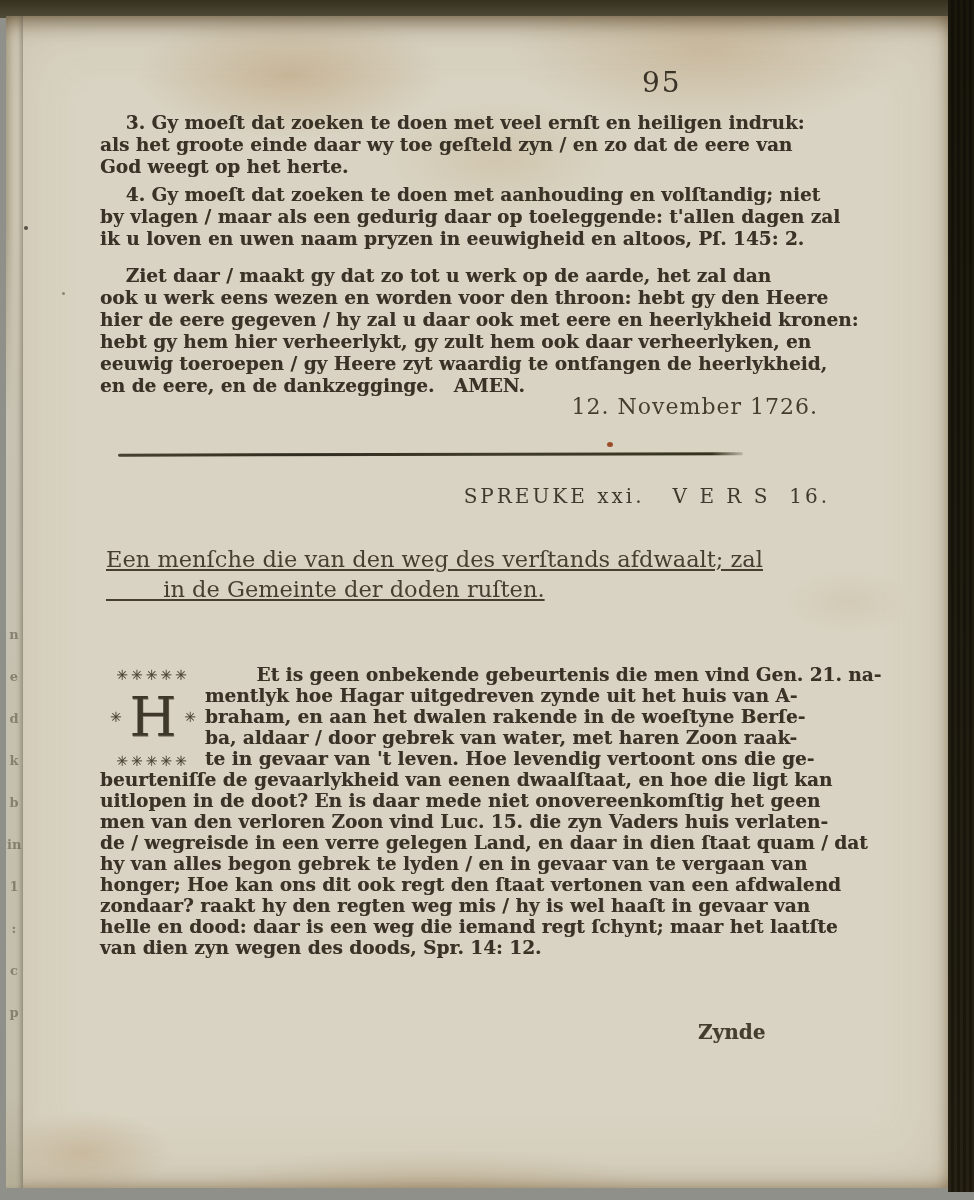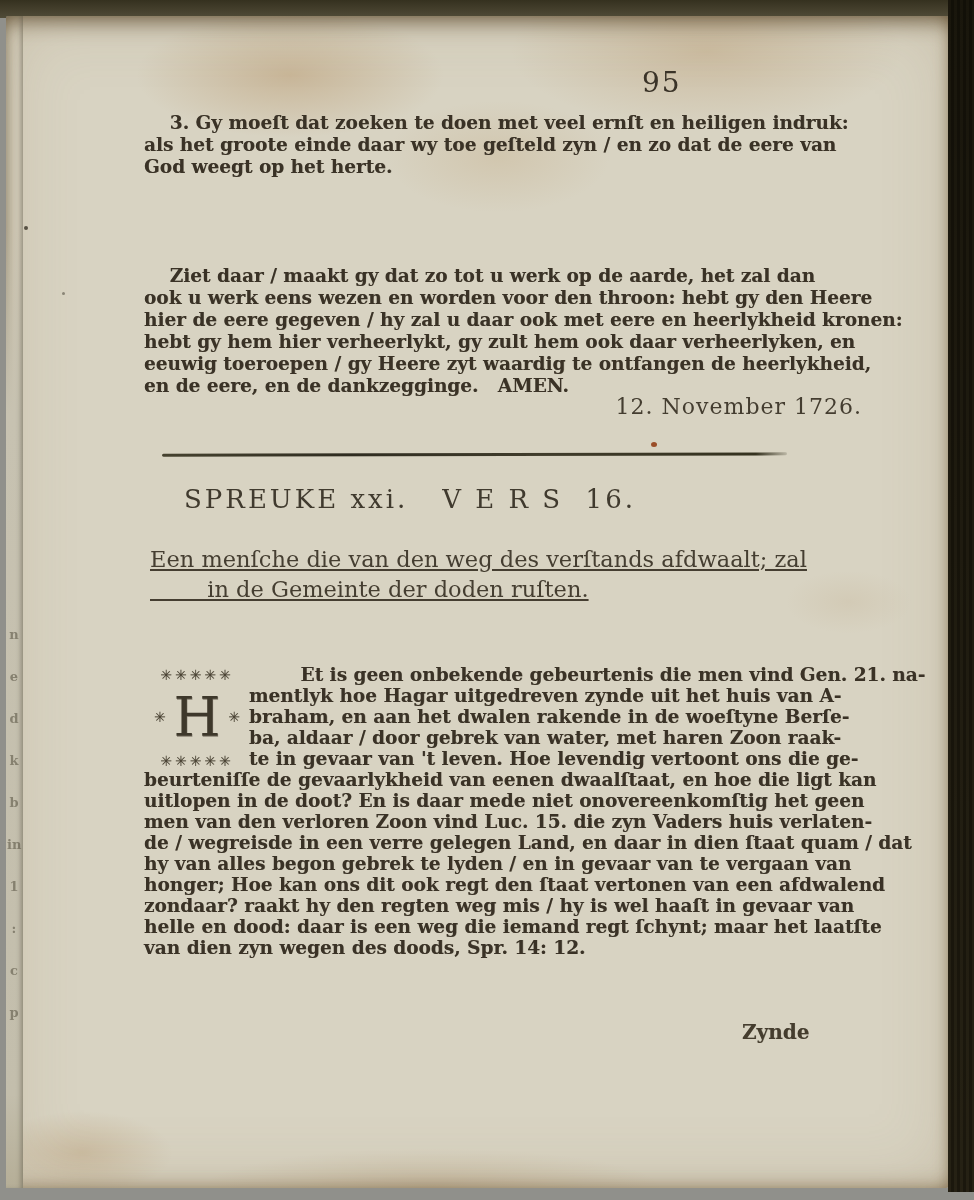--- a/index.html
+++ b/index.html
@@ -39,21 +39,21 @@
   .gutter-strip{
     position:absolute;left:0;top:0;width:17px;height:1172px;
     background:linear-gradient(to bottom,rgba(200,195,179,0) 18%,#c7c2b1 34%,#c3beac 92%,#b5ae97 100%);
     box-shadow:inset -4px 0 5px -2px rgba(95,90,72,.55);
   }
   .gutter-ghosts{
     position:absolute;left:1px;top:598px;width:14px;
     font:bold 13px/42px "DejaVu Serif",serif;color:rgba(82,76,60,.55);
     white-space:pre-line;text-align:center;
   }
-  .content{position:absolute;left:86px;top:0;width:700px;height:1172px;margin-left:44px;}
+  .content{position:absolute;left:86px;top:0;width:700px;height:1172px;}
   .ink{color:#3a3226;}
   .blk{font-weight:bold;text-shadow:.3px .3px .5px rgba(56,48,35,.45);}
   .para{position:absolute;white-space:pre;font-size:18.5px;line-height:21px;}
   .para3,.para4,.para5{line-height:22px;left:8px;width:676px;}
   .running-header{
     position:absolute;left:70px;top:52px;font-size:24.5px;letter-spacing:.6px;
     color:#3e372b;white-space:pre;
   }
   .page-number{
     position:absolute;left:636px;top:50px;font-size:28px;letter-spacing:2px;color:#3a3328;
@@ -66,22 +66,22 @@
     position:absolute;left:26px;top:437px;width:625px;height:3px;
     background:linear-gradient(to right,#46422f,#2f2c20 30%,#403c2b 60%,#35321f 95%,rgba(70,66,47,.2));
     transform:rotate(-.12deg);border-radius:2px;
   }
   .ink-speck-red{
     position:absolute;left:515px;top:426px;width:6px;height:5px;border-radius:50%;
     background:#9a4e28;
   }
   .dark-speck{position:absolute;border-radius:50%;background:rgba(55,50,38,.8);}
   .sermon-heading{
-    position:absolute;left:0;top:468px;width:690px;text-align:left;padding-left:48px;
-    font-size:26px;letter-spacing:3px;color:#403a2e;white-space:pre;
+    position:absolute;left:0;top:468px;width:690px;text-align:right;padding-left:48px;
+    font-size:20px;letter-spacing:3px;color:#403a2e;white-space:pre;
   }
   .text-verse{
     position:absolute;left:14px;top:528px;width:676px;
     font-size:22.5px;line-height:30px;color:#453e31;white-space:pre;text-decoration:underline;
   }
   .body-p1{top:627px;}
   .body-p2{top:939px;}
   .orncap{
     float:left;display:flex;flex-direction:column;justify-content:space-between;
     width:86px;height:100px;margin:4px 9px 0 10px;
@@ -123,20 +123,23 @@
     </div>
 
     <div class="page-number">95</div>
 
     <div class="content">
 
       <div class="para para3 blk ink" style="top:96px">    3. Gy moeſt dat zoeken te doen met veel ernſt en heiligen indruk:
 als het groote einde daar wy toe geſteld zyn / en zo dat de eere van
 God weegt op het herte.</div>
 
+      <div class="para para4 blk ink" style="top:168px">    4. Gy moeſt dat zoeken te doen met aanhouding en volſtandig; niet
+by vlagen / maar als een gedurig daar op toeleggende: t'allen dagen zal
+ik u loven en uwen naam pryzen in eeuwigheid en altoos, Pſ. 145: 2.</div>
 
       <div class="para para5 blk ink" style="top:249px">    Ziet daar / maakt gy dat zo tot u werk op de aarde, het zal dan
 ook u werk eens wezen en worden voor den throon: hebt gy den Heere
 hier de eere gegeven / hy zal u daar ook met eere en heerlykheid kronen:
 hebt gy hem hier verheerlykt, gy zult hem ook daar verheerlyken, en
 eeuwig toeroepen / gy Heere zyt waardig te ontfangen de heerlykheid,
 en de eere, en de dankzegginge.   AMEN.</div>
 
       <div class="date-line">12. November 1726.</div>
 

